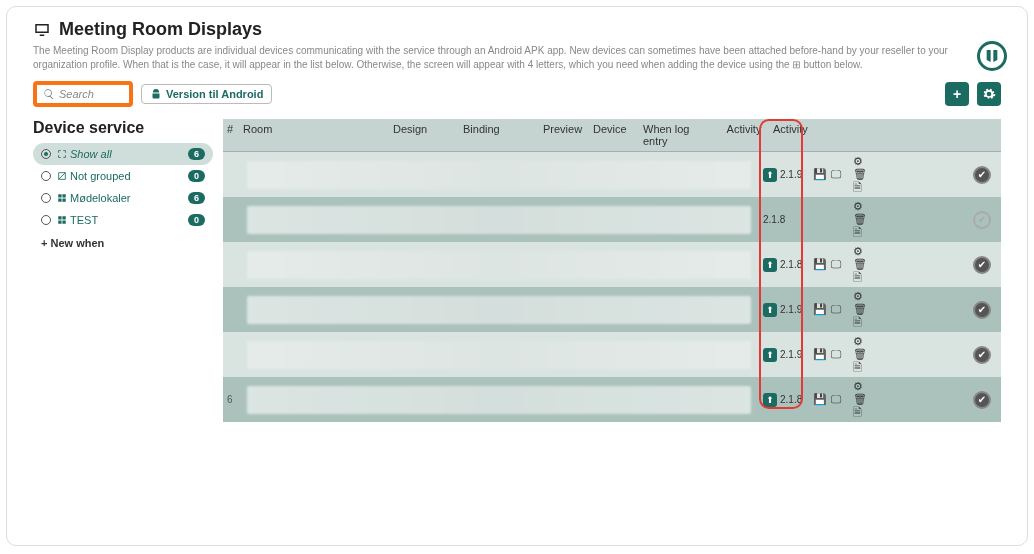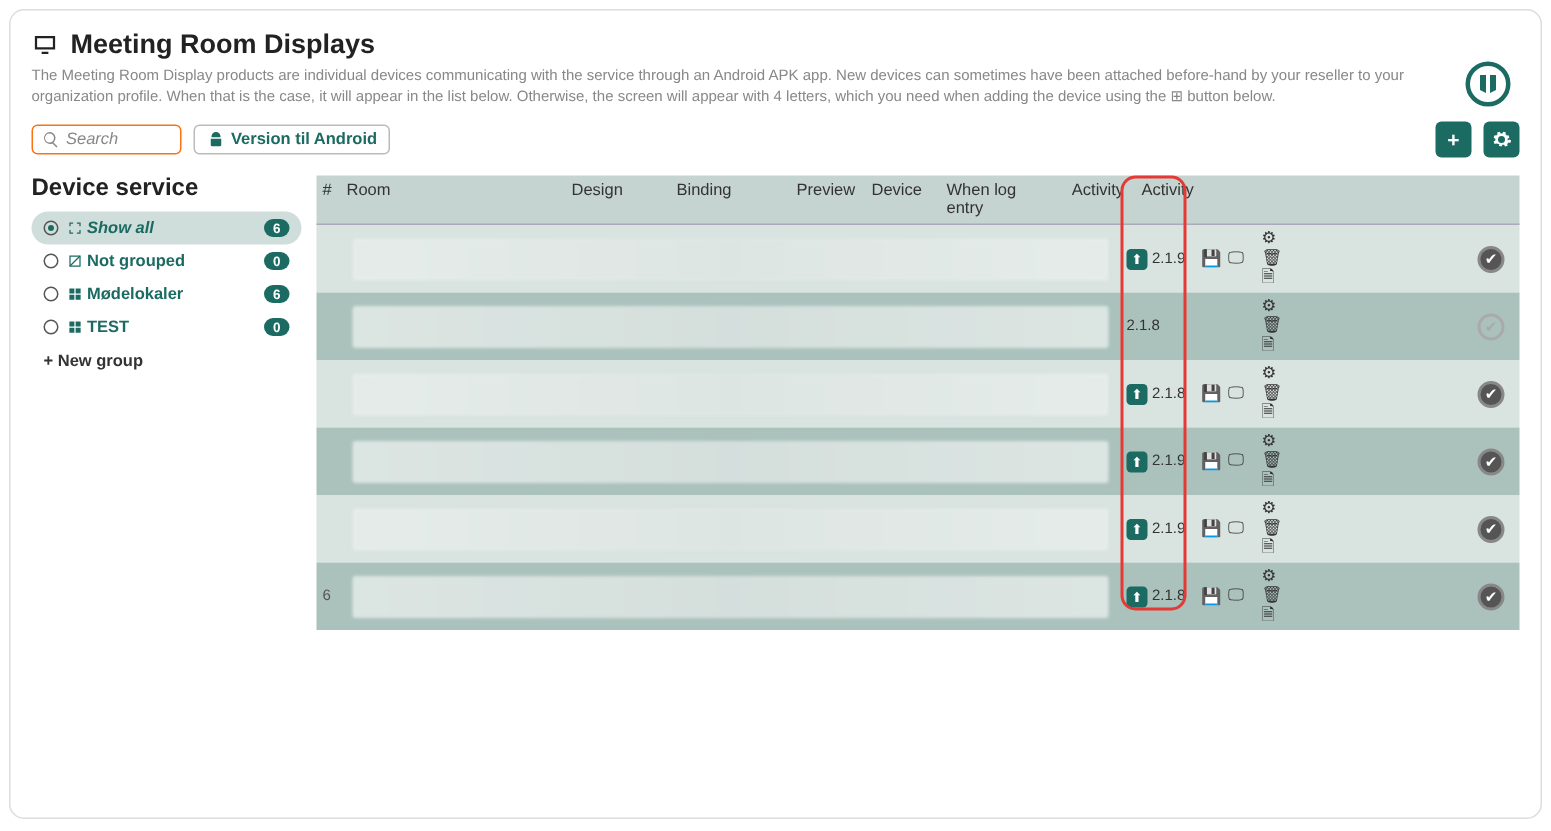--- a/index.html
+++ b/index.html
@@ -1,41 +1,41 @@
 <!DOCTYPE html>
 <html><head>
 <meta charset="utf-8">
 <style>
   * { box-sizing: border-box; margin: 0; padding: 0; }
   body { font-family: Arial, Helvetica, sans-serif; font-size: 12px; color: #333; background: #fff; width: 1034px; height: 554px; overflow: hidden; position: relative; }
-  .page { padding: 12px 14px; border: 1px solid #ddd; border-radius: 10px; margin: 6px; height: 540px; position: relative; }
+  .page { padding: 12px 26px; border: 1px solid #ddd; border-radius: 10px; margin: 6px; height: 540px; position: relative; }
 
   
   .title-row { display: flex; align-items: center; gap: 8px; }
   .title-row h1 { font-size: 18px; font-weight: bold; color: #222; }
   .desc { font-size: 10px; color: #888; margin: 4px 0 10px 0; line-height: 1.35; max-width: 950px; }
   .help-circle { position: absolute; top: 34px; right: 20px; width: 30px; height: 30px; border: 3px solid #1b6b62; border-radius: 50%; display: flex; align-items: center; justify-content: center; }
   .help-circle svg { fill: #1b6b62; }
 
   
   .toolbar { display: flex; align-items: center; gap: 8px; margin-bottom: 12px; }
-  .search-box { display: flex; align-items: center; gap: 4px; border: 1px solid #f97316; border-radius: 4px; padding: 3px 6px; width: 100px; font-size: 11px; color: #888; font-style: italic; }
+  .search-box { display: flex; align-items: center; gap: 4px; border: 4px solid #f97316; border-radius: 4px; padding: 3px 6px; width: 100px; font-size: 11px; color: #888; font-style: italic; }
   .download-btn { border: 1px solid #bbb; border-radius: 4px; padding: 3px 8px; font-size: 11px; color: #1b6b62; font-weight: bold; display: flex; align-items: center; gap: 4px; background: #fff; }
   .spacer { flex: 1; }
   .sq-btn { width: 24px; height: 24px; background: #1b6b62; color: #fff; border-radius: 4px; display: flex; align-items: center; justify-content: center; font-size: 14px; font-weight: bold; }
 
   
   .content { display: flex; gap: 10px; }
   .sidebar { width: 180px; flex-shrink: 0; }
   .sidebar h2 { font-size: 16px; font-weight: bold; color: #222; margin-bottom: 6px; }
   .group-item { display: flex; align-items: center; gap: 6px; padding: 5px 8px; border-radius: 14px; font-size: 11px; cursor: pointer; }
   .group-item.selected { background: #d0dedb; }
   .group-item .radio { width: 10px; height: 10px; border: 1px solid #555; border-radius: 50%; position: relative; flex-shrink: 0; }
   .group-item.selected .radio::after { content: ''; position: absolute; inset: 2px; background: #1b6b62; border-radius: 50%; }
-  .group-label { flex: 1; font-weight: bold; color: #1b6b62; display: flex; align-items: center; gap: 3px; }
+  .group-label { flex: 1; font-weight: normal; color: #1b6b62; display: flex; align-items: center; gap: 3px; }
   .group-item.selected .group-label { font-style: italic; }
   .badge { background: #1b6b62; color: #fff; font-size: 9px; font-weight: bold; border-radius: 8px; padding: 1px 6px; min-width: 14px; text-align: center; }
   .new-group { padding: 6px 8px; font-size: 11px; font-weight: bold; color: #333; cursor: pointer; }
 
   
   .table-area { flex: 1; position: relative; }
   .thead { display: flex; background: #c5d4d0; font-size: 11px; color: #333; border-bottom: 1px solid #aab; }
   .thead > div { padding: 4px 4px; }
   .c-num { width: 16px; }
   .c-name { width: 150px; }
@@ -136,21 +136,21 @@
             <span class="badge">6</span>
           </div>
           <div class="group-item">
             <span class="radio"></span>
             <span class="group-label"><svg width="10" height="10" viewBox="0 0 24 24">
                 <path fill="#1b6b62" d="M3 3h8v8H3V3zm10 0h8v8h-8V3zM3 13h8v8H3v-8zm10 0h8v8h-8v-8z"></path>
               </svg> TEST</span>
             <span class="badge">0</span>
           </div>
         </div>
-      <div class="new-group">+ <span>New group</span></div>
+      <div class="new-group">+ <span>New when</span></div>
     </div>
 
     <div class="table-area">
       <div class="thead">
         <div class="c-num">#</div>
         <div class="c-name">Room</div>
         <div class="c-design">Design</div>
         <div class="c-binding">Binding</div>
         <div class="c-preview">Preview</div>
         <div class="c-created">Device</div>

